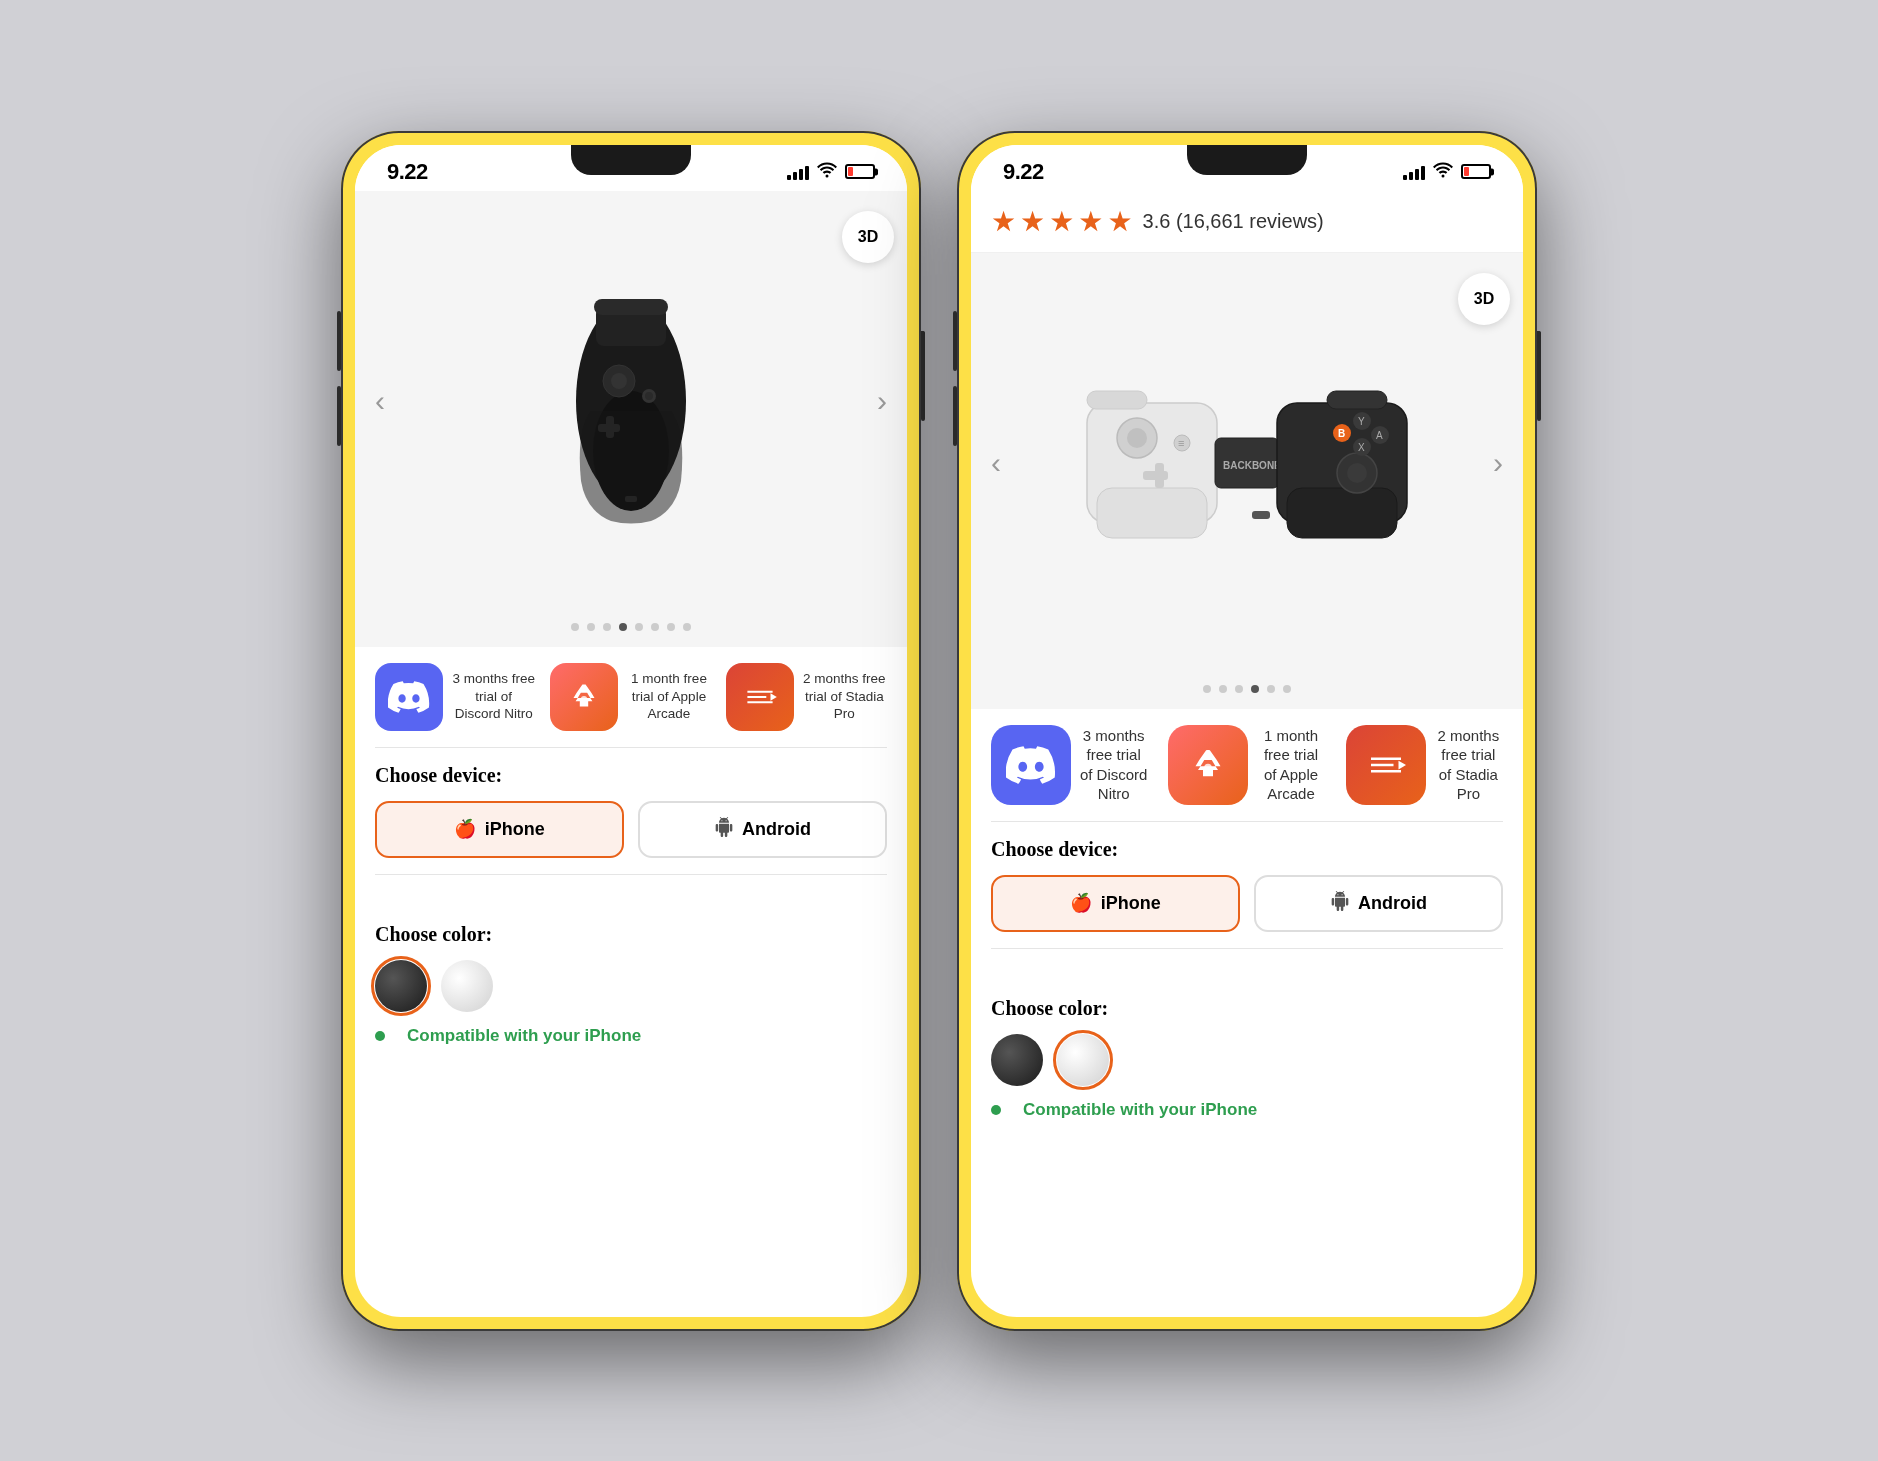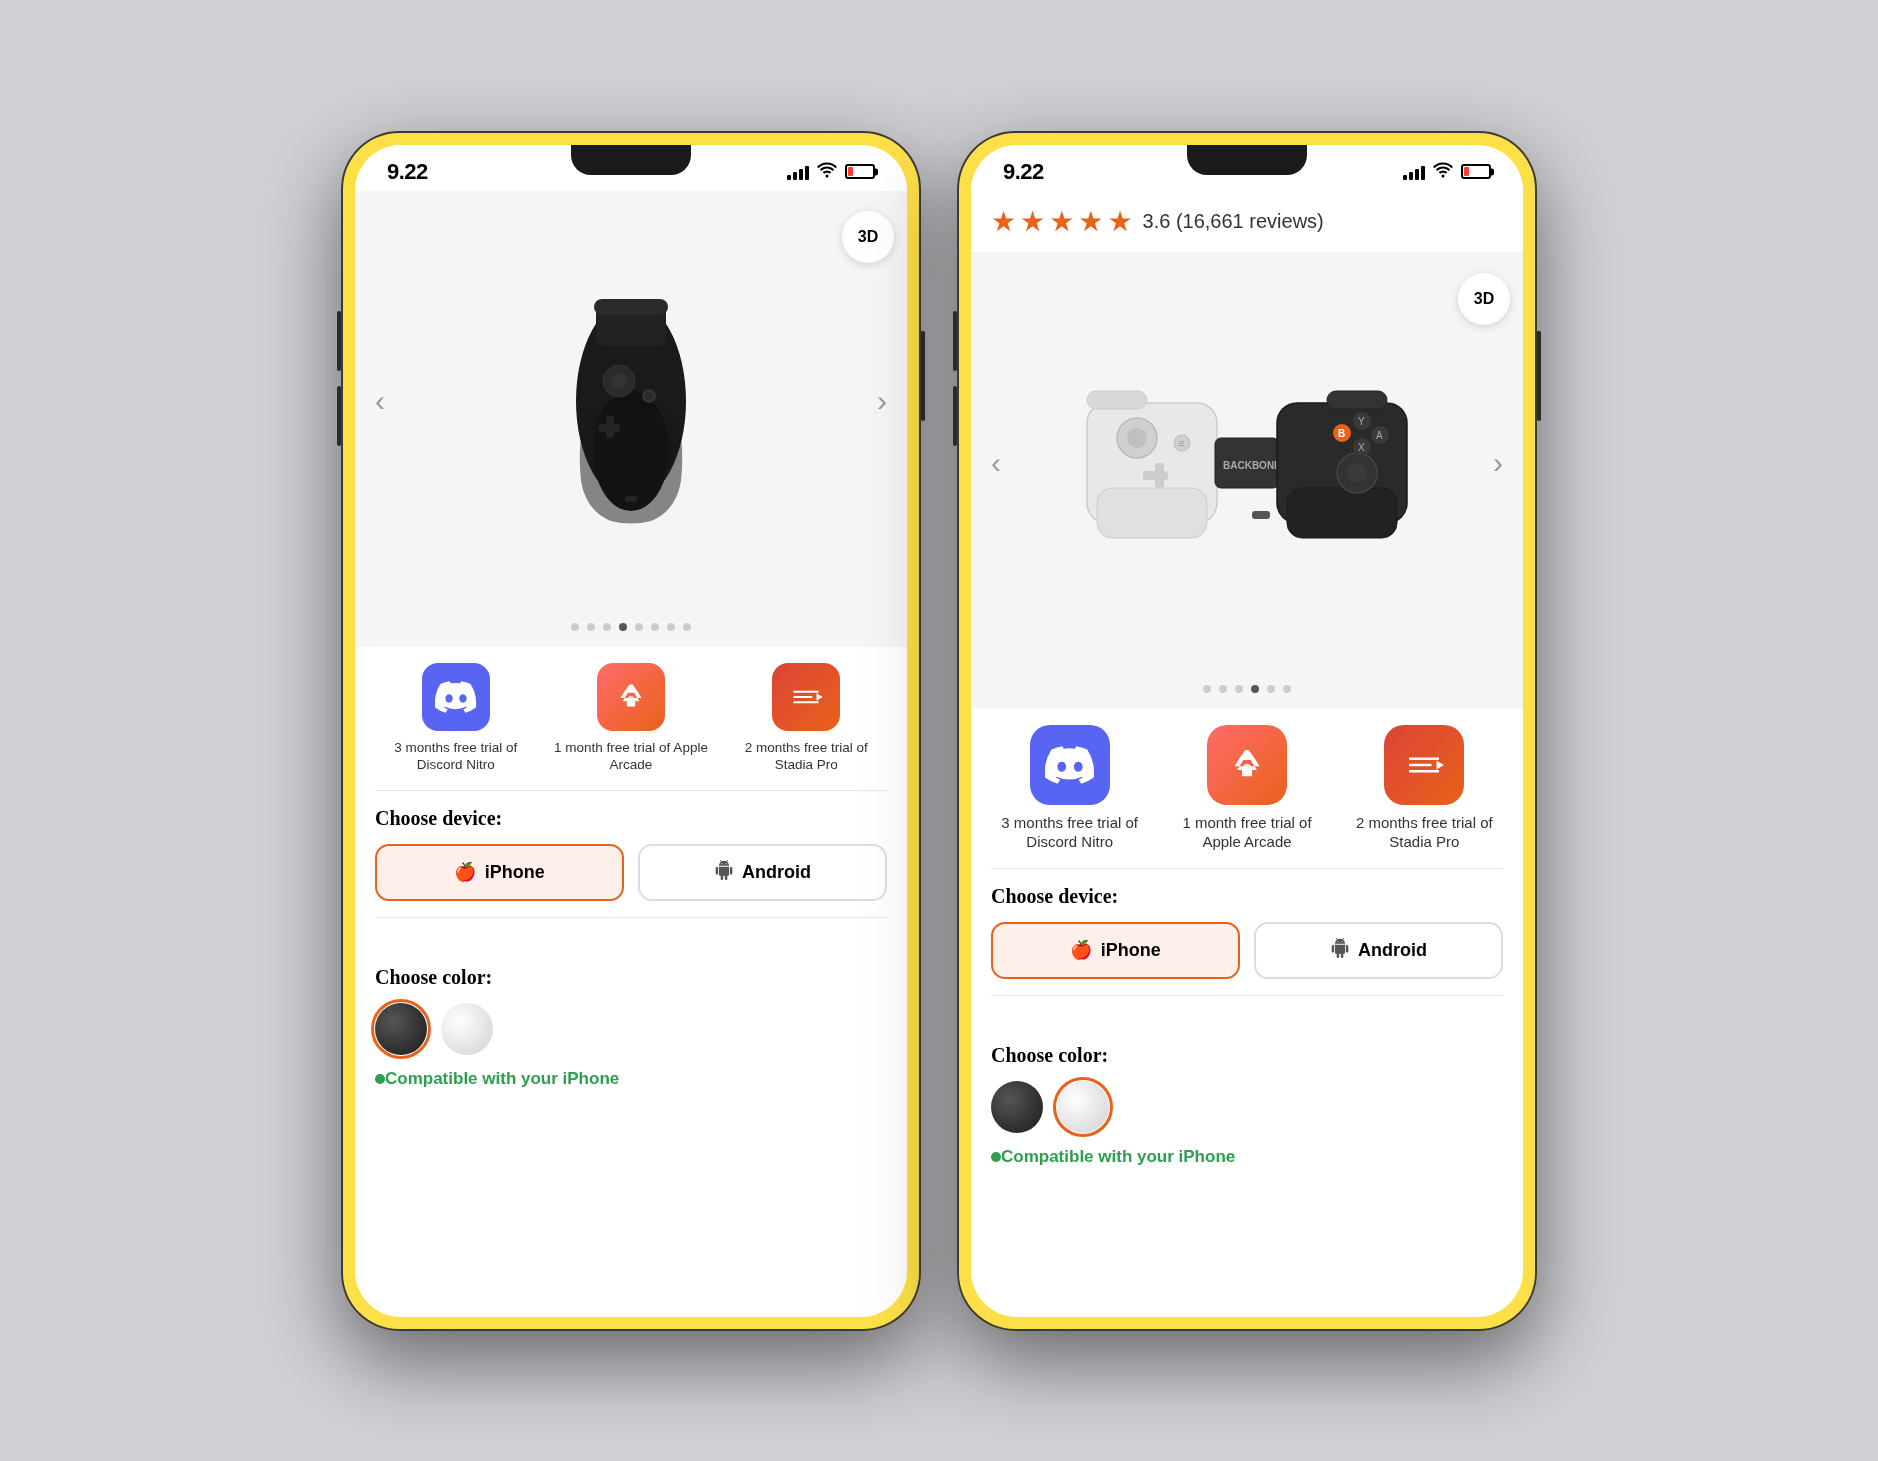--- a/index.html
+++ b/index.html
@@ -266,21 +266,20 @@
     }
 
     .perks-row-3 {
       display: flex;
       gap: 20px;
       justify-content: flex-start;
     }
 
     .perk-item {
       display: flex;
-      flex-direction: column;
       align-items: center;
       gap: 8px;
       flex: 1;
     }
 
     .perk-icon {
       width: 68px;
       height: 68px;
       border-radius: 16px;
       display: flex;
@@ -385,21 +384,21 @@
       border: 3px solid #e8621a;
     }
 
     .compatible-text {
       font-size: 17px;
       font-weight: 600;
       color: #2e9e4f;
       margin-top: 14px;
       display: flex;
       align-items: center;
-      gap: 0;
+      gap: 22px;
     }
 
     .compatible-dot {
       width: 10px;
       height: 10px;
       border-radius: 50%;
       background: #2e9e4f;
       flex-shrink: 0;
     }
 

